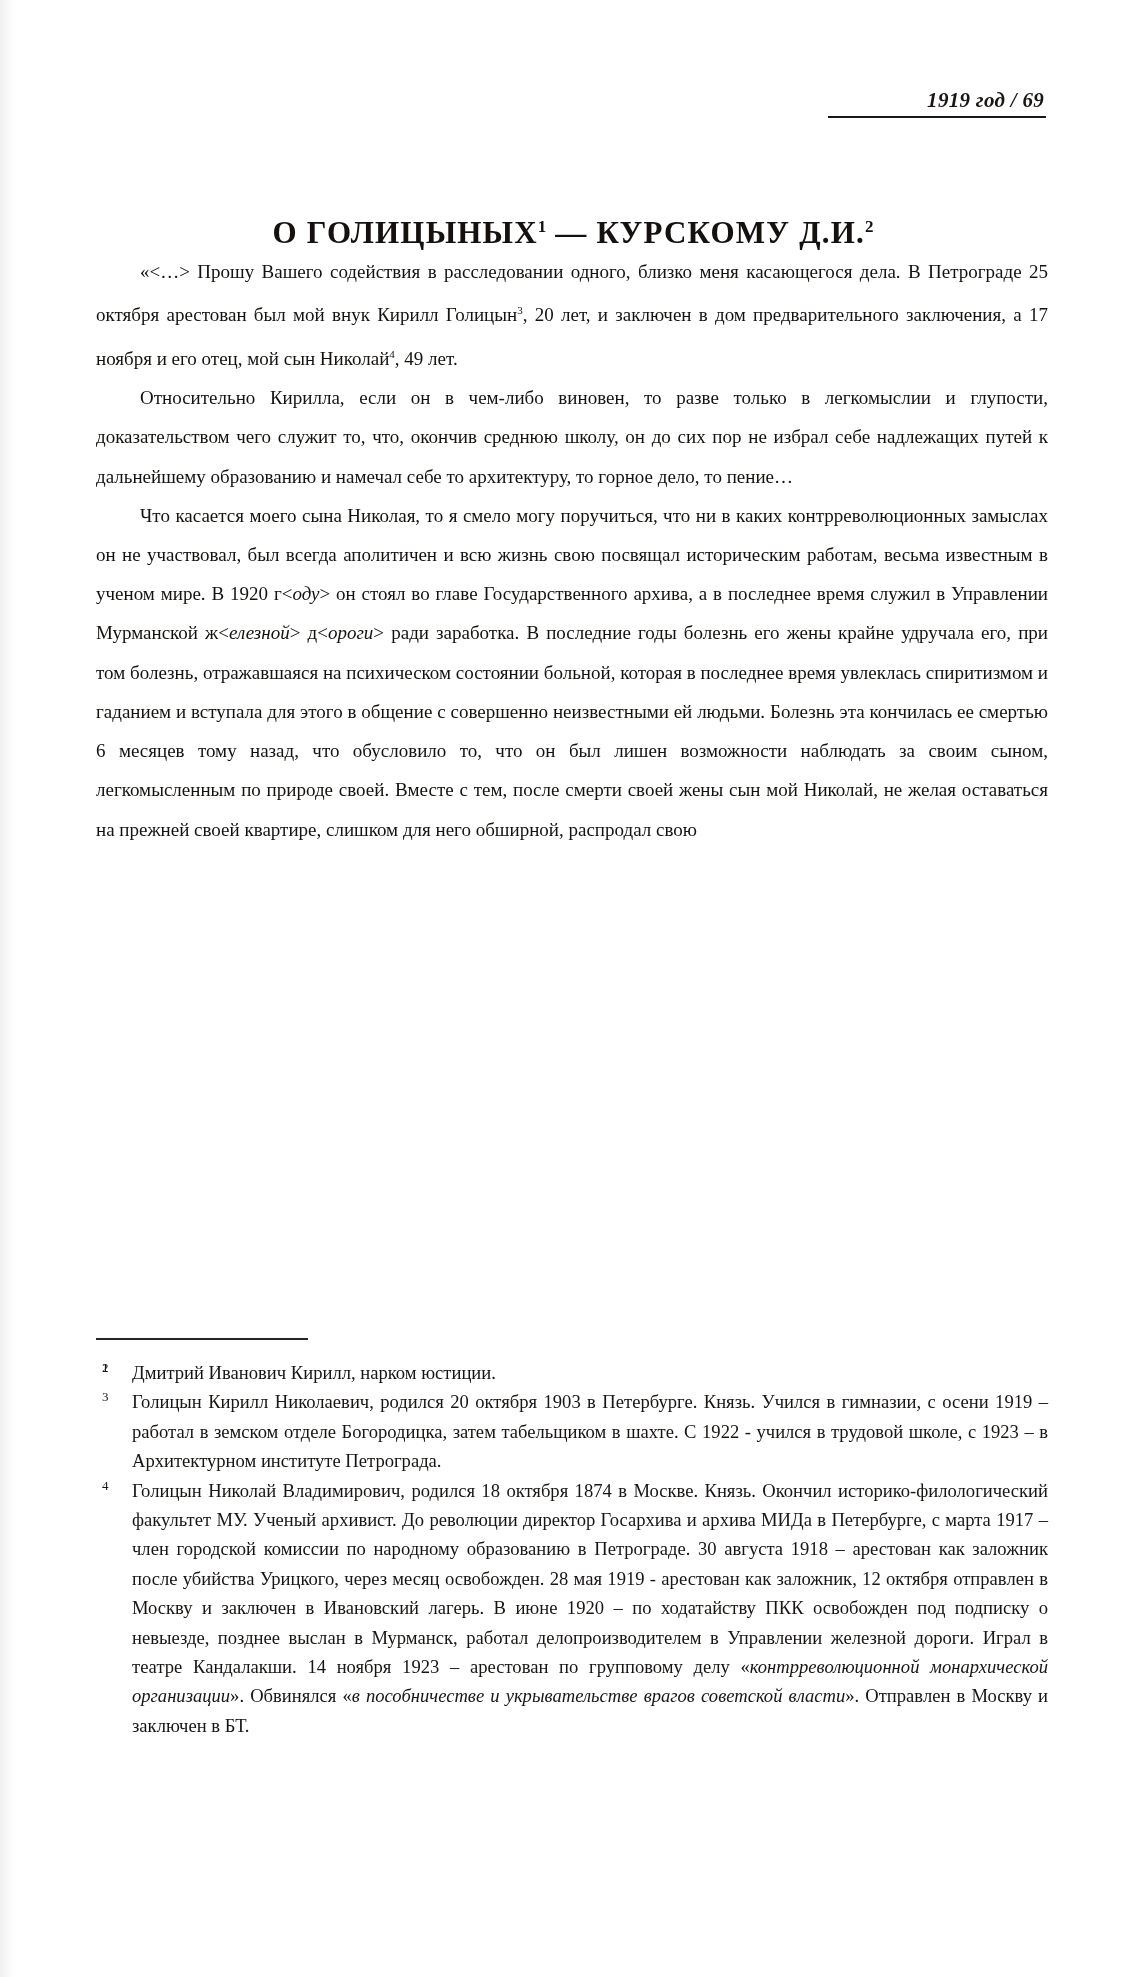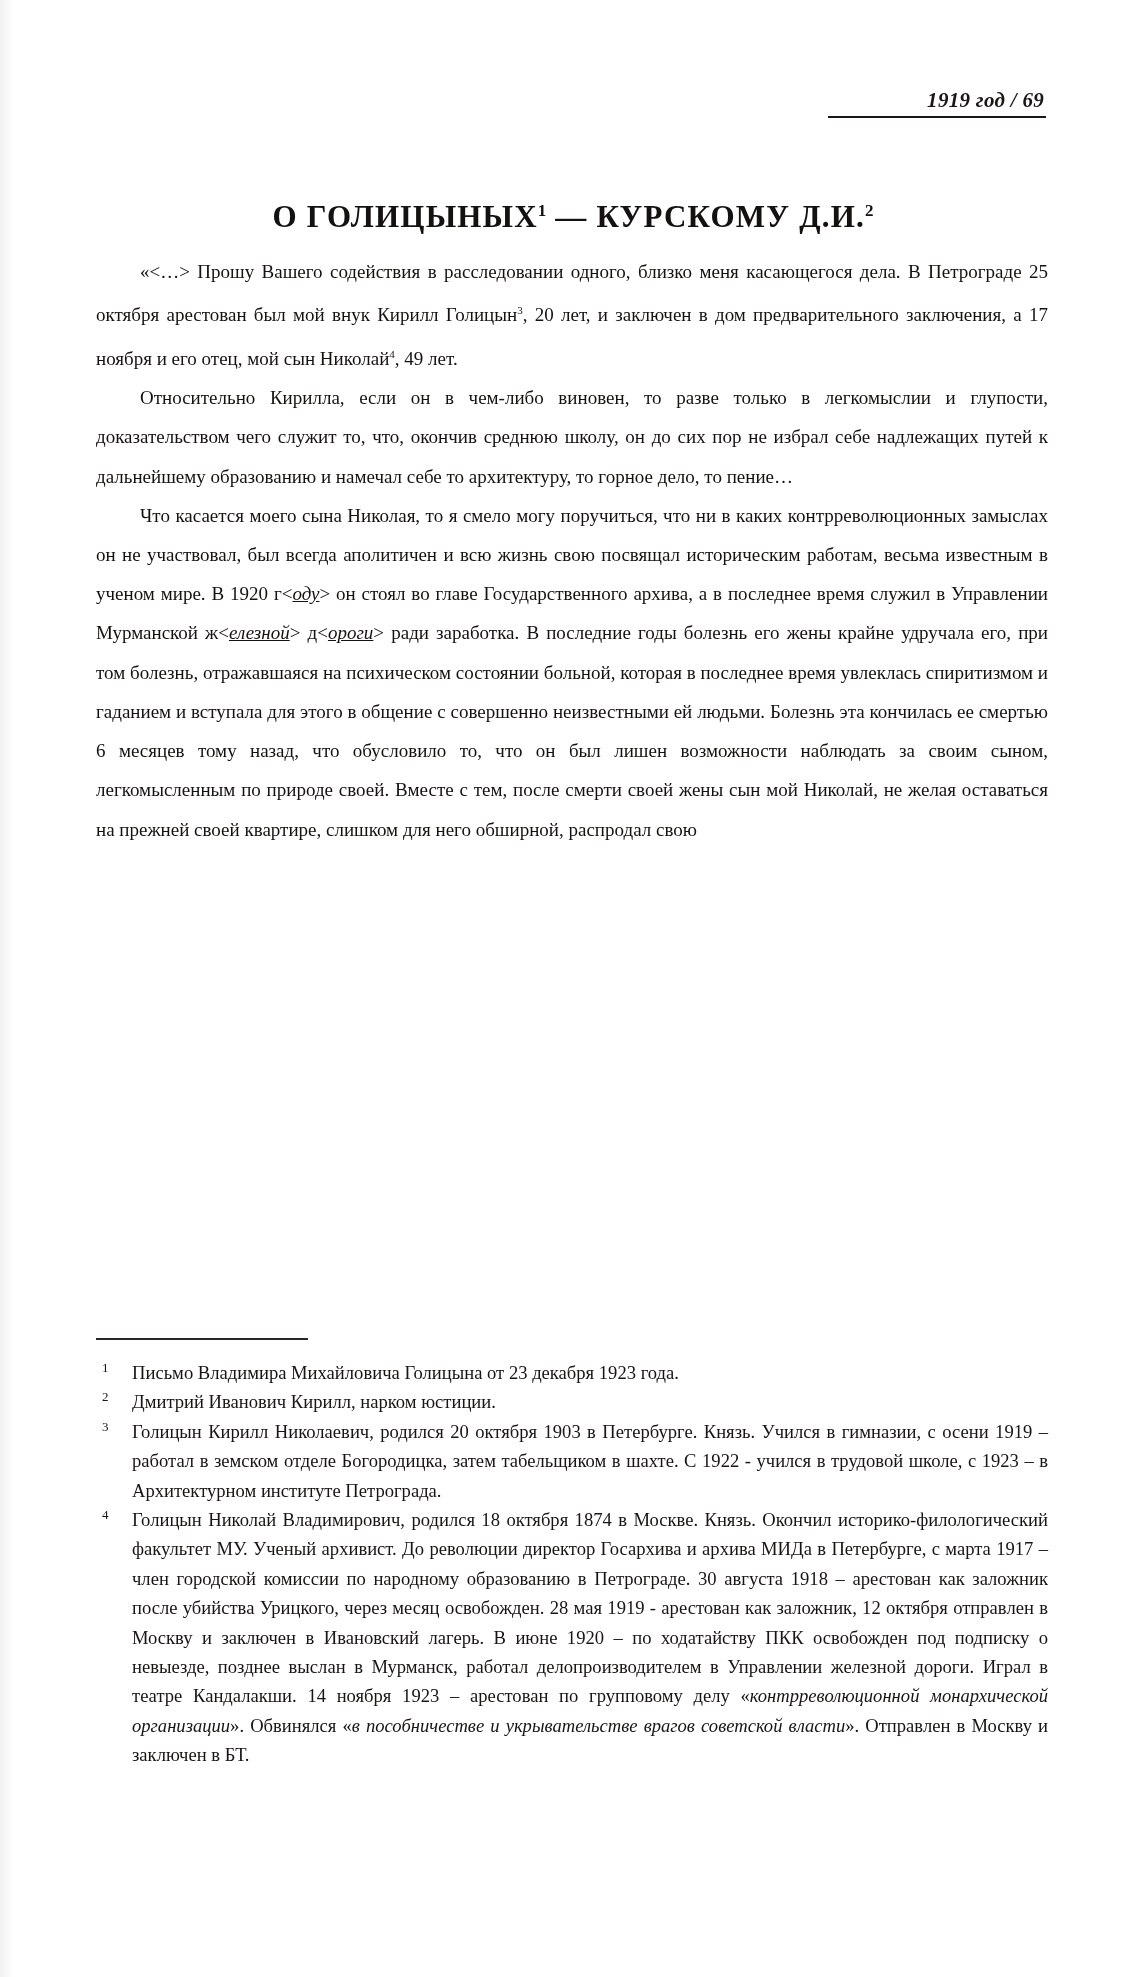--- a/index.html
+++ b/index.html
@@ -38,21 +38,21 @@
     position: absolute;
     top: 116px;
     right: 100px;
     width: 218px;
     height: 2px;
     background: #1a1714;
   }
   
   .title {
     position: absolute;
-    top: 178px;
+    top: 194px;
     left: 0;
     width: 1146px;
     text-align: center;
     font-size: 31px;
     font-weight: 700;
     letter-spacing: 1.2px;
     color: #14110f;
   }
   .title sup {
     font-size: 0.55em;
@@ -76,21 +76,20 @@
     margin: 0;
     text-indent: 44px;
     hyphens: manual;
   }
   .body p sup {
     font-size: 0.58em;
     vertical-align: super;
   }
   .body i, .ital {
     font-style: italic;
-    text-decoration: underline;
   }
   
   .fn-rule {
     position: absolute;
     left: 96px;
     top: 1338px;
     width: 212px;
     height: 1.6px;
     background: #2a2623;
   }
@@ -144,21 +143,20 @@
     <p>«&lt;…&gt; Прошу Вашего содействия в расследовании одного, близко меня касающегося дела. В Петрограде 25 октября арестован был мой внук Кирилл Голицын<sup>3</sup>, 20 лет, и заключен в дом предварительного заключения, а 17 ноября и его отец, мой сын Николай<sup>4</sup>, 49 лет.</p>
     <p>Относительно Кирилла, если он в чем-либо виновен, то разве только в легкомыслии и глупости, доказательством чего служит то, что, окончив среднюю школу, он до сих пор не избрал себе надлежащих путей к дальнейшему образованию и намечал себе то архитектуру, то горное дело, то пение…</p>
     <p>Что касается моего сына Николая, то я смело могу поручиться, что ни в каких контрреволюционных замыслах он не участвовал, был всегда аполитичен и всю жизнь свою посвящал историческим работам, весьма известным в ученом мире. В 1920 г&lt;<i>оду</i>&gt; он стоял во главе Государственного архива, а в последнее время служил в Управлении Мурманской ж&lt;<i>елезной</i>&gt; д&lt;<i>ороги</i>&gt; ради заработка. В последние годы болезнь его жены крайне удручала его, при том болезнь, отражавшаяся на психическом состоянии больной, которая в последнее время увлеклась спиритизмом и гаданием и вступала для этого в общение с совершенно неизвестными ей людьми. Болезнь эта кончилась ее смертью 6 месяцев тому назад, что обусловило то, что он был лишен возможности наблюдать за своим сыном, легкомысленным по природе своей. Вместе с тем, после смерти своей жены сын мой Николай, не желая оставаться на прежней своей квартире, слишком для него обширной, распродал свою</p>
   </div>
 
   <div class="fn-rule"></div>
 
   <div class="footnotes">
     <div class="fn">
       <span class="marker">1</span>
-      <span>Письмо Владимира Михайловича Голицына от 23 декабря 1923 года.</span>
     </div>
     <div class="fn">
       <span class="marker">2</span>
       <span>Дмитрий Иванович Кирилл, нарком юстиции.</span>
     </div>
     <div class="fn">
       <span class="marker">3</span>
       <span>Голицын Кирилл Николаевич, родился 20 октября 1903 в Петербурге. Князь. Учился в гимназии, с осени 1919 – работал в земском отделе Богородицка, затем табельщиком в шахте. С 1922 - учился в трудовой школе, с 1923 – в Архитектурном институте Петрограда.</span>
     </div>
     <div class="fn">

